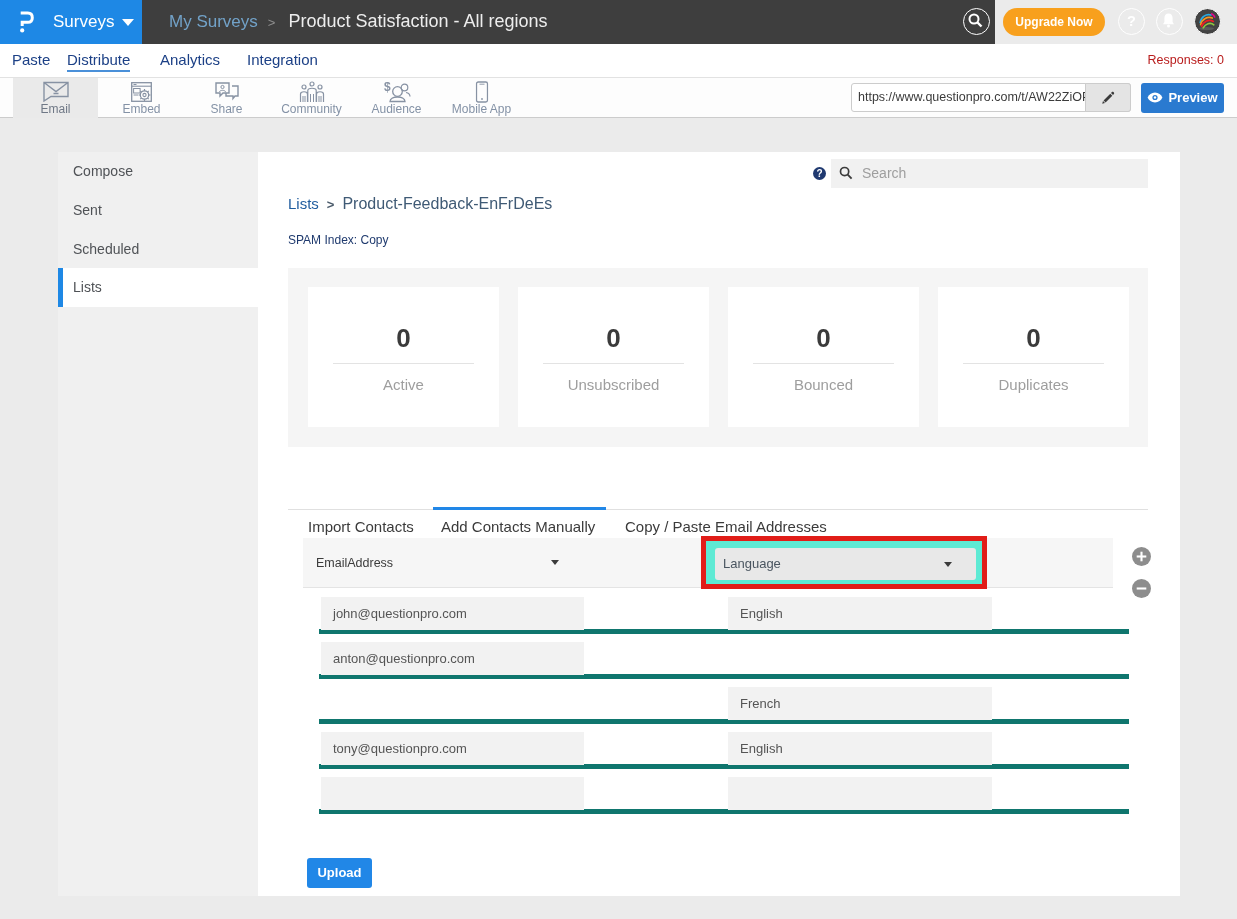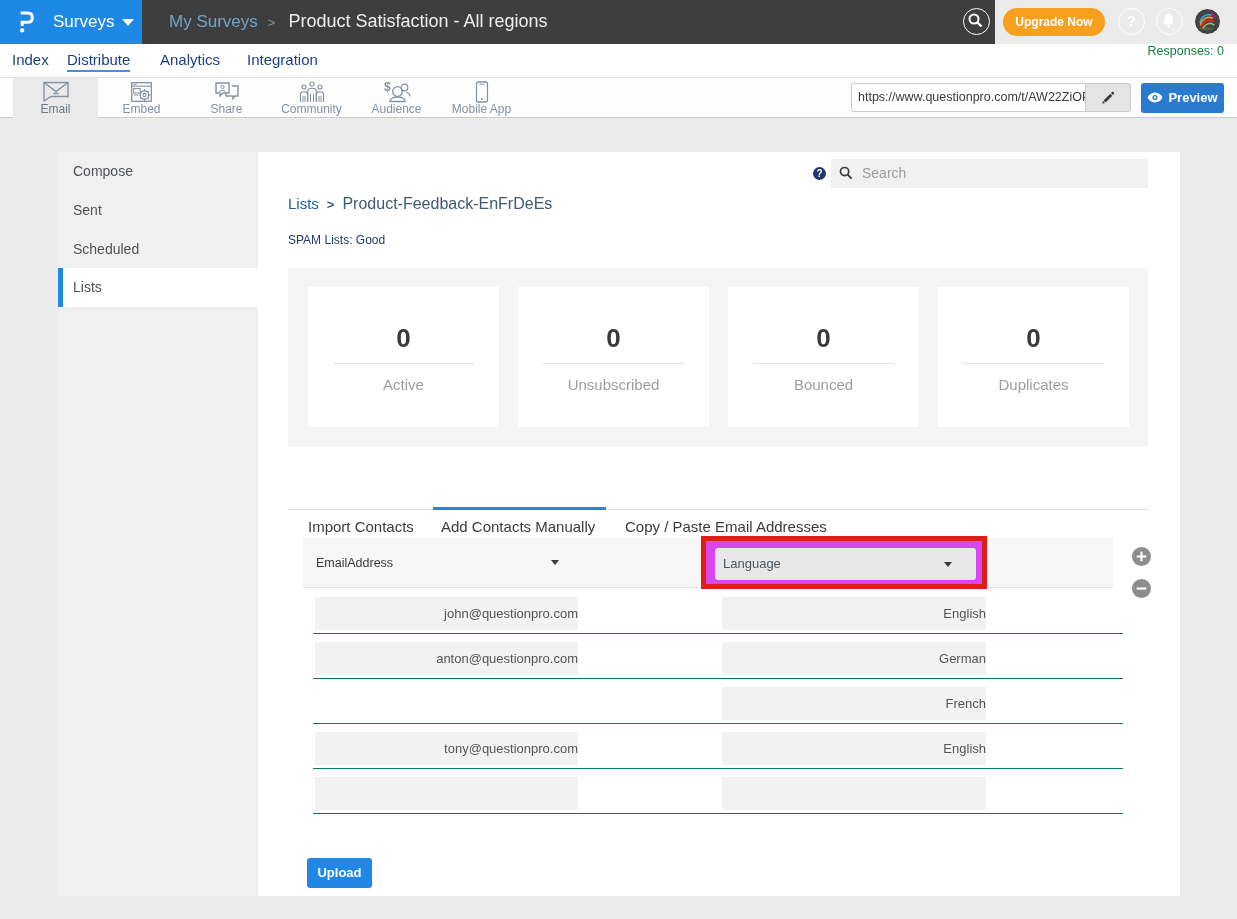--- a/index.html
+++ b/index.html
@@ -13,21 +13,21 @@
   #crumb { position:absolute; left:169px; top:11px; font-size:17px; color:#72a2c8; }
   #crumb .sep { color:#8f8f8f; font-size:13px; padding:0 13px 0 10px; }
   #crumb .title { color:#ededed; font-size:18px; }
 
   .circbtn { position:absolute; top:8px; width:27px; height:27px; border:1.6px solid #fff; border-radius:50%; }
   #upgrade { position:absolute; left:1003px; top:8px; width:102px; height:28px; background:#f8a01d; border-radius:14px; color:#fff; font-size:12px; font-weight:bold; text-align:center; line-height:28px; }
 
   
   #navbar { position:absolute; left:0; top:44px; width:1237px; height:34px; background:#fff; border-bottom:1px solid #e2e2e2; }
   .navitem { position:absolute; top:7px; font-size:15px; color:#1c4086; }
-  #responses { position:absolute; right:13px; top:0; font-size:12.5px; color:#15803d; }
+  #responses { position:absolute; right:13px; top:9px; font-size:12.5px; color:#b91c1c; }
 
   
   #toolbar { position:absolute; left:0; top:78px; width:1237px; height:40px; background:#fdfdfd; border-bottom:1px solid #cccccc; }
   .tcell { position:absolute; top:0; width:85px; height:40px; text-align:center; }
   .tcell .lbl { position:absolute; left:0; right:0; top:24px; font-size:12px; color:#8492a6; }
   .tcell svg { position:absolute; left:50%; top:3px; transform:translateX(-50%); }
   #cell-email { background:#eaeaea; }
   #cell-email .lbl { color:#6f7886; }
 
   
@@ -62,26 +62,26 @@
   
   #tabs { position:absolute; left:50px; top:330px; font-size:15px; color:#3b3b3b; }
   .tab { position:absolute; top:0; white-space:nowrap;margin-top:36px; }
   #tabline { position:absolute; left:30px; top:357px; width:860px; height:1px; background:#e0e0e0; }
   #tabactive { position:absolute; left:175px; top:355px; width:173px; height:3px; background:#2187e7; }
 
   
   #thead { position:absolute; left:45px; top:386px; width:810px; height:50px; background:#f6f6f6; border-bottom:1px solid #e4e4e4; }
   .sel1 { position:absolute; left:0; top:0; width:266px; height:50px; font-size:12.5px; color:#3b3b3b; line-height:50px; padding-left:13px; }
   .careti { position:absolute; width:0; height:0; border-left:4.5px solid transparent; border-right:4.5px solid transparent; border-top:5.5px solid #3b3b3b; }
-  .trow { position:absolute; left:55px; width:810px; height:45px; border-bottom:1px solid #0f766e;text-align:right; }
+  .trow { position:absolute; left:61px; width:810px; height:45px; border-bottom:5px solid #0f766e; }
   .inp { position:absolute; top:8px; height:33px; background:#f2f2f2; font-size:13px; color:#555; line-height:33px; padding-left:12px; }
   .inpa { left:2px; width:263px; }
   .inpb { left:409px; width:264px; }
 
-  #redrect { position:absolute; left:701px; top:536px; width:286px; height:53px; border:5px solid #e11d18; background:#d946ef; }
+  #redrect { position:absolute; left:701px; top:536px; width:286px; height:53px; border:5px solid #e11d18; background:#5eead4; }
   #langsel { position:absolute; left:9px; top:7px; width:261px; height:32px; background:#e8e8e8; border-radius:3px; font-size:13px; color:#4a5560; line-height:32px; padding-left:8px; }
 
   .pmbtn { position:absolute; left:874px; }
 
   #upload { position:absolute; left:49px; top:690px; width:65px; height:30px; background:#2187e7; border-radius:3px; color:#fff; font-size:13px; font-weight:bold; text-align:center; line-height:30px;margin-top:16px; }
 </style>
 </head>
 <body>
 
 <div id="topbar">
@@ -115,21 +115,21 @@
       <path d="M5.2 13.5 C6 8 11 4.6 16 6" fill="none" stroke="#29abe2" stroke-width="1.7" stroke-linecap="round"></path>
       <path d="M5.6 15.6 C7 10 12.5 7 17.3 9" fill="none" stroke="#f7941d" stroke-width="1.7" stroke-linecap="round"></path>
       <path d="M6.6 17.4 C8.5 12.3 14 10 18.3 12.4" fill="none" stroke="#ed1c24" stroke-width="1.7" stroke-linecap="round"></path>
       <path d="M8.2 18.8 C10.5 14.8 15.3 13 18.8 15.8" fill="none" stroke="#8dc63f" stroke-width="1.7" stroke-linecap="round"></path>
       <path d="M16.8 4.9 C18.2 5.5 19.2 6.6 19.7 8" fill="none" stroke="#ec008c" stroke-width="1.6" stroke-linecap="round"></path>
     </svg>
   </div>
 </div>
 
 <div id="navbar">
-  <div class="navitem" style="left:12px">Index</div>
+  <div class="navitem" style="left:12px">Paste</div>
   <div class="navitem" style="left:67px; border-bottom:2px solid #4a90d9; padding-bottom:2px;">Distribute</div>
   <div class="navitem" style="left:160px">Analytics</div>
   <div class="navitem" style="left:247px">Integration</div>
   <div id="responses">Responses: 0</div>
 </div>
 
 <div id="toolbar">
   <div class="tcell" id="cell-email" style="left:13px">
     <svg width="27" height="21" viewBox="0 0 27 21">
         <path d="M1.5 1.5 H25.5 V15.5 H8.5 L1.5 20 V15.5 Z M1.5 1.5 L13.5 10.5 L25.5 1.5 M11 12.5 H16" fill="none" stroke="#8792a3" stroke-width="1.4"></path>
@@ -213,21 +213,21 @@
     <div class="sitem" style="top:78px">Scheduled</div>
     <div class="sitem" style="top:116px">Lists</div>
   </div>
   <div id="content">
     <div id="helpq">?</div>
     <div id="searchbox"><svg width="14" height="14" viewBox="0 0 14 14" style="vertical-align:-2px;margin:0 9px 0 8px">
           <circle cx="5.6" cy="5.6" r="4.1" fill="none" stroke="#3b3b3b" stroke-width="1.7"></circle>
           <line x1="8.7" y1="8.7" x2="12.6" y2="12.6" stroke="#3b3b3b" stroke-width="1.9"></line>
         </svg>Search</div>
     <div id="bcrumb">Lists<span class="sep">&gt;</span><span class="name">Product-Feedback-EnFrDeEs</span></div>
-    <div id="spam">SPAM Lists: Good</div>
+    <div id="spam">SPAM Index: Copy</div>
 
     <div id="statpanel">
       <div class="stat" style="left:20px">
           <div class="num">0</div>
           <div class="hr"></div>
           <div class="cap">Active</div>
         </div>
       <div class="stat" style="left:230px">
           <div class="num">0</div>
           <div class="hr"></div>
@@ -255,21 +255,20 @@
 
     <div id="thead">
       <div class="sel1">EmailAddress<div class="careti" style="left:248px; top:22px;"></div></div>
     </div>
     <div class="trow" style="top:437px">
         <div class="inp inpa">john@questionpro.com</div>
         <div class="inp inpb">English</div>
       </div>
     <div class="trow" style="top:482px">
         <div class="inp inpa">anton@questionpro.com</div>
-        <div class="inp inpb">German</div>
       </div>
     <div class="trow" style="top:527px">
         <div class="inp inpb">French</div>
       </div>
     <div class="trow" style="top:572px">
         <div class="inp inpa">tony@questionpro.com</div>
         <div class="inp inpb">English</div>
       </div>
     <div class="trow" style="top:617px; height:45px;">
         <div class="inp inpa"></div>

